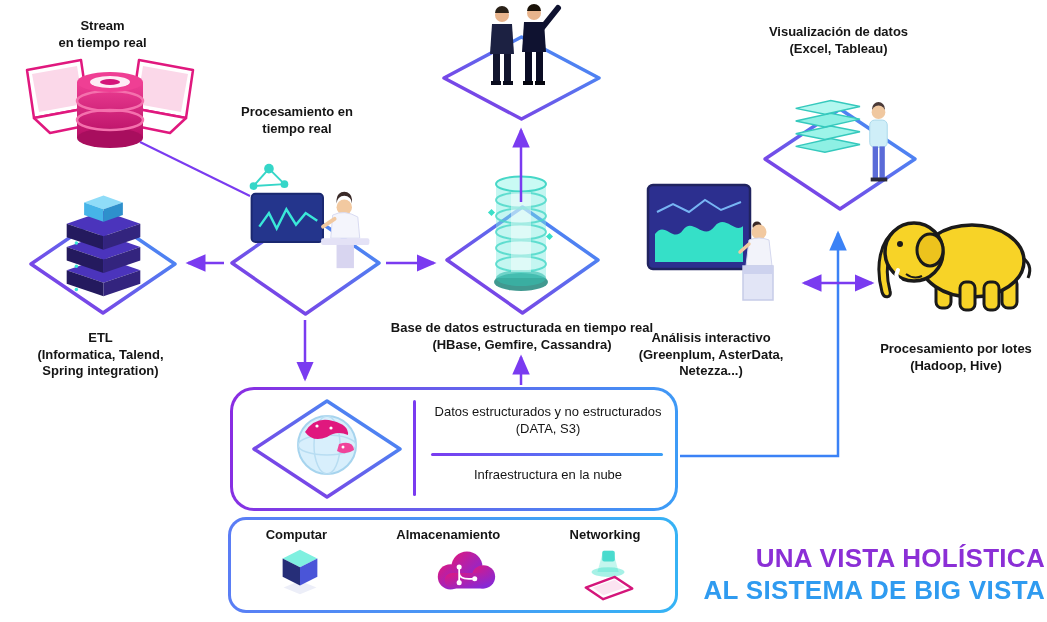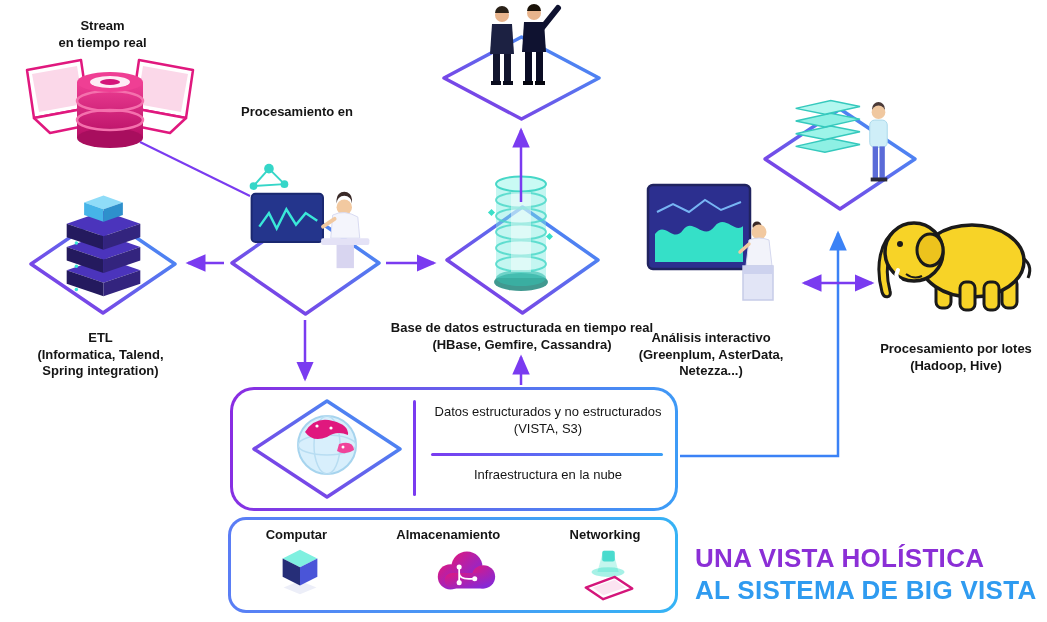--- a/index.html
+++ b/index.html
@@ -12,21 +12,21 @@
   .cloudbox {background:linear-gradient(100deg,#8a2be2,#3b9ef7); border-radius:24px;}
   .cloudbox .inner {position:relative; width:100%; height:100%; background:#fff; border-radius:21px;}
   .infrabox {background:linear-gradient(100deg,#5b7cf5,#35b4f5); border-radius:18px;}
   .infrabox .inner {position:relative; width:100%; height:100%; background:#fff; border-radius:15px;
     display:flex; justify-content:space-around; align-items:flex-start; padding-top:7px;}
   .col {text-align:right;}
   .col .collbl {font-size:13px; font-weight:700; color:#151515; margin-bottom:1px;}
   .divider-v {position:absolute; background:#7a3bf0; border-radius:2px;}
   .divider-h {position:absolute; height:3px; background:linear-gradient(90deg,#7a3bf0,#3b9ef7); border-radius:2px;}
   .cloudtxt {position:absolute; text-align:center; font-size:13px; font-weight:400; color:#151515; line-height:1.3;}
-  .title {position:absolute; font-weight:800; font-size:26px; line-height:1.24; letter-spacing:0.3px; text-align:left;}
+  .title {position:absolute; font-weight:800; font-size:26px; line-height:1.24; letter-spacing:0.3px; text-align:right;}
   .title .t1 {color:#8b2fd6;}
   .title .t2 {color:#2f9bf0;}
 </style>
 </head>
 <body>
 
 <div class="canvas">
 
   <svg width="0" height="0" style="position:absolute" aria-hidden="true">
     <defs>
@@ -51,33 +51,38 @@
     </defs>
   </svg>
 
   <div class="lbl" style="left:20px;top:18px;width:165px">
     <div>Stream</div>
     <div>en tiempo real</div>
   </div>
 
   <div class="lbl" style="left:213px;top:104px;width:168px">
     <div>Procesamiento en</div>
+    <div>tiempo real</div>
   </div>
 
   <div class="lbl" style="left:8px;top:330px;width:185px">
     <div>ETL</div>
     <div>(Informatica, Talend,</div>
     <div>Spring integration)</div>
   </div>
 
   <div class="lbl" style="left:383px;top:320px;width:278px">
     <div>Base de datos estructurada en tiempo real</div>
     <div>(HBase, Gemfire, Cassandra)</div>
   </div>
 
+  <div class="lbl" style="left:756px;top:24px;width:165px">
+    <div>Visualización de datos</div>
+    <div>(Excel, Tableau)</div>
+  </div>
 
   <div class="lbl" style="left:636px;top:330px;width:150px">
     <div>Análisis interactivo</div>
     <div>(Greenplum, AsterData,</div>
     <div>Netezza...)</div>
   </div>
 
   <div class="lbl" style="left:866px;top:341px;width:180px">
     <div>Procesamiento por lotes</div>
     <div>(Hadoop, Hive)</div>
@@ -245,21 +250,21 @@
         <ellipse cx="76" cy="47" rx="29" ry="10" fill="none" stroke="#b8ddf2" stroke-width="1.5"></ellipse>
         <path d="M54,34 Q64,18 82,23 Q98,27 97,37 Q86,32 76,39 Q62,45 54,34 Z" fill="#e0187e"></path>
         <path d="M88,46 Q102,42 103,52 Q94,58 86,53 Z" fill="#f0449a"></path>
         <circle cx="66" cy="28" r="1.6" fill="#fff"></circle>
           <circle cx="80" cy="30" r="1.6" fill="#fff"></circle>
           <circle cx="92" cy="49" r="1.5" fill="#fff"></circle>
       </svg>
       <div class="divider-v" style="left:180px;top:10px;width:3px;height:96px"></div>
       <div class="cloudtxt" style="left:192px;top:14px;width:246px">
         <div>Datos estructurados y no estructurados</div>
-        <div>(VISTA, S3)</div>
+        <div>(DATA, S3)</div>
       </div>
       <div class="divider-h" style="left:198px;top:63px;width:232px"></div>
       <div class="cloudtxt" style="left:192px;top:77px;width:246px">
         <div>Infraestructura en la nube</div>
       </div>
     </div>
   </div>
 
   <div class="gradbox infrabox" style="left:228px;top:517px;width:450px;height:96px">
     <div class="inner">

